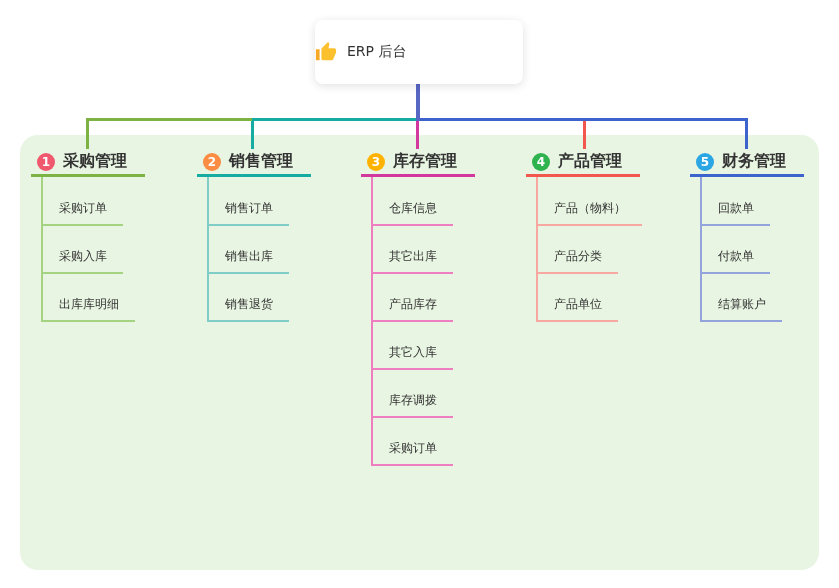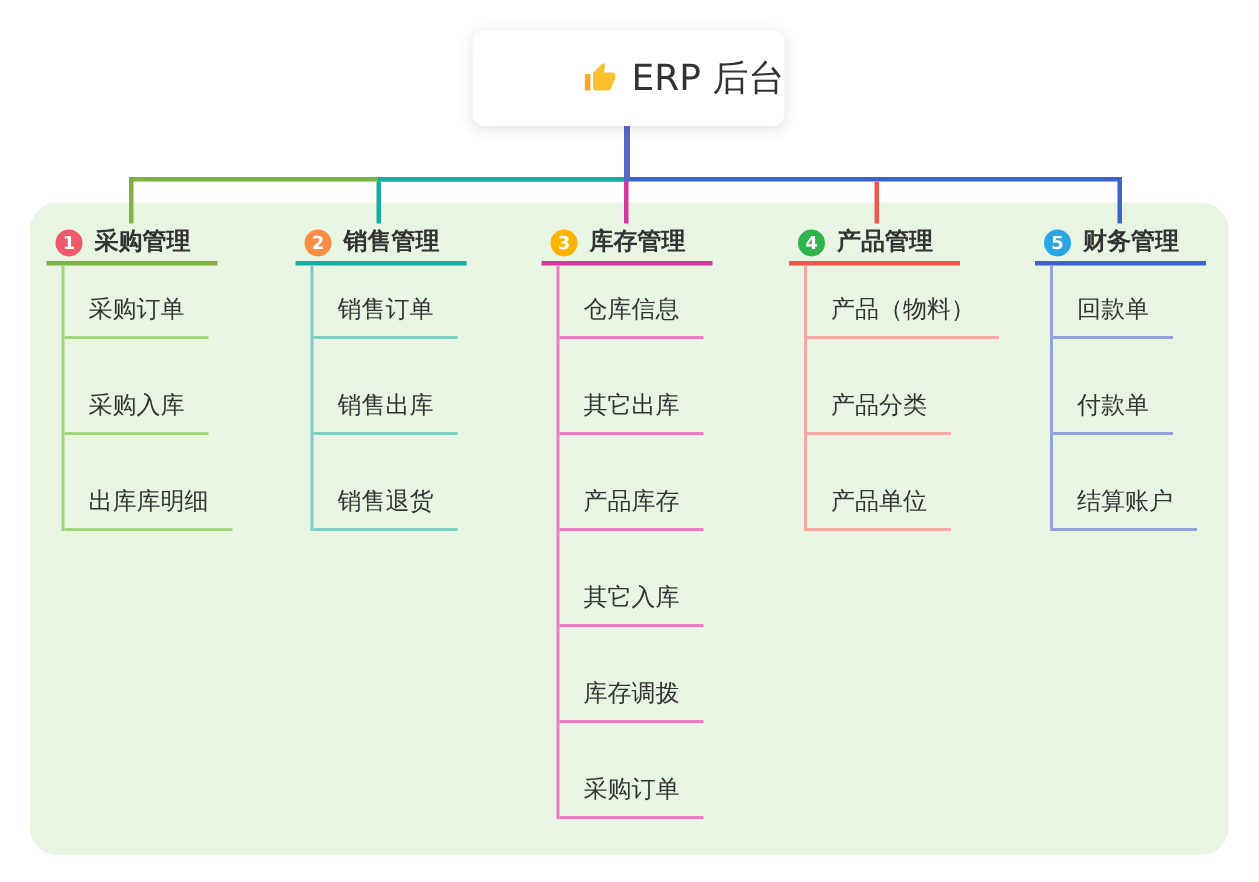--- a/index.html
+++ b/index.html
@@ -11,22 +11,22 @@
   
   .panel{
     position:absolute;left:20px;top:135px;width:799px;height:435px;
     background:#E8F5E2;border-radius:18px;
   }
   
   .root-card{
     position:absolute;left:315px;top:20px;width:208px;height:64px;
     background:#ffffff;border-radius:8px;
     box-shadow:0 2px 10px rgba(0,0,0,.12);
-    display:flex;align-items:center;justify-content:flex-end;gap:10px;
-    font-size:24px;color:#333;z-index:3;
+    display:flex;align-items:center;justify-content:flex-start;gap:10px;
+    font-size:14px;color:#333;z-index:3;
   }
   .root-card .icon{display:inline-flex;width:22px;height:22px;}
   
   .line{position:absolute;}
   .stem{left:416px;top:84px;width:4px;height:37px;background:#5767C4;z-index:2;}
   .drop{top:118px;width:3px;height:31px;}
   .drop-b1{left:86px;background:#7CB342;}
   .drop-b2{left:251px;background:#17ACA1;}
   .drop-b3{left:416px;top:121px;height:28px;background:#D2389E;}
   .drop-b4{left:583px;top:121px;height:28px;background:#F1574D;}
@@ -49,26 +49,26 @@
     box-sizing:border-box;font-size:16px;font-weight:600;color:#333;
   }
   .badge{
     display:inline-flex;align-items:center;justify-content:center;
     width:18px;height:18px;border-radius:50%;flex:0 0 18px;
     background:var(--badge);color:#fff;font-size:12px;font-weight:700;
   }
   .children{
     margin-left:10px;border-left:2px solid var(--light);width:max-content;
   }
-  .child{height:64px;display:flex;align-items:flex-end;}
+  .child{height:48px;display:flex;align-items:flex-end;}
   .child:first-child{height:49px;}
   .child span{
     display:inline-block;padding:0 16px 7px 16px;
     border-bottom:2px solid var(--light);
-    font-size:16px;color:#333;white-space:nowrap;
+    font-size:12px;color:#333;white-space:nowrap;
   }
 </style>
 </head>
 <body>
 
 <div class="canvas">
 
   <div class="panel"></div>
 
   <div class="line drop drop-b1"></div>

